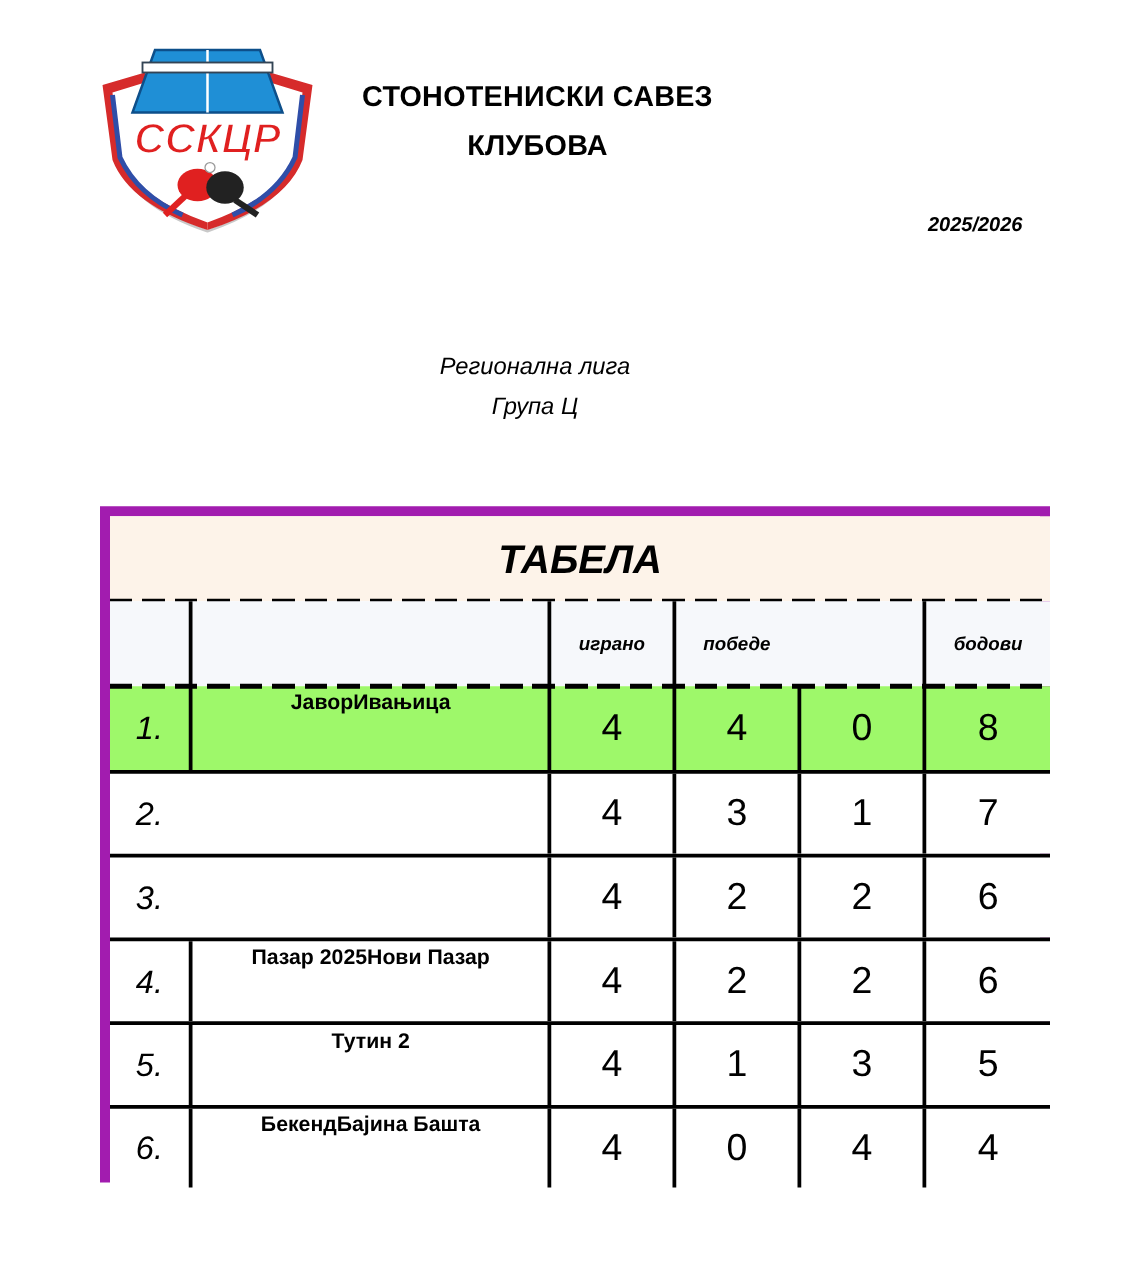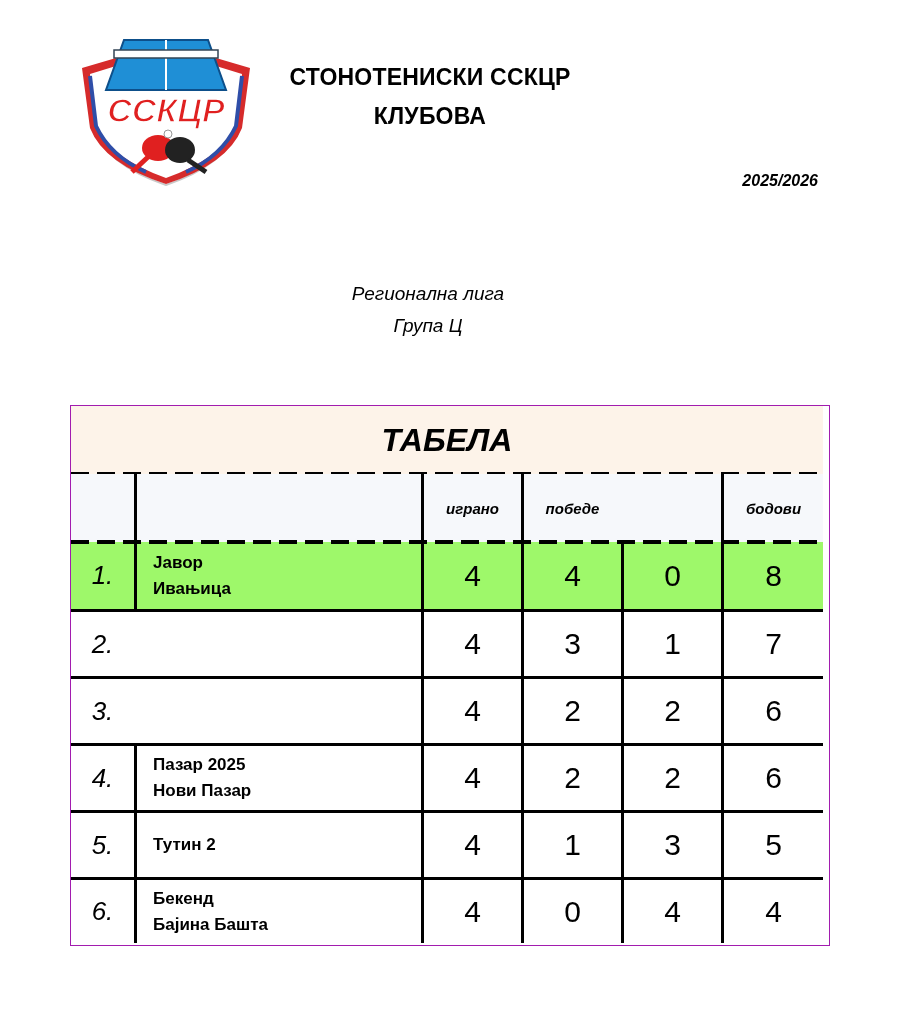--- a/index.html
+++ b/index.html
@@ -1,29 +1,29 @@
 <!DOCTYPE html>
 <html><head>
   <meta charset="utf-8">
   <style>
     html, body { margin: 0; padding: 0; background: #ffffff; }
     body { width: 904px; height: 1010px; position: relative; font-family: "Liberation Sans", sans-serif; color: #000; overflow: hidden; }
     .logo { position: absolute; left: 76px; top: 30px; width: 180px; height: 158px; }
     .org { position: absolute; left: 260px; top: 58px; width: 340px; text-align: center; font-family: "Liberation Sans", sans-serif; font-weight: bold; font-size: 23px; line-height: 39px; letter-spacing: 0.2px; }
     .season { position: absolute; left: 700px; top: 172px; width: 118px; text-align: right; font-weight: bold; font-style: italic; font-size: 16px; }
     .league { position: absolute; left: 300px; top: 278px; width: 256px; text-align: center; font-style: italic; font-size: 19px; line-height: 32px; }
-    .table-wrap { position: absolute; left: 70px; top: 405px; width: 760px; height: 541px; box-sizing: border-box; border: 1px solid #a21caf; }
+    .table-wrap { position: absolute; left: 80px; top: 405px; width: 760px; height: 541px; box-sizing: border-box; border: 8px solid #a21caf; }
     .title-row { position: absolute; left: 0; top: 0; width: 752px; height: 68px; background: #fdf3e9; display: flex; align-items: center; justify-content: center; font-weight: bold; font-style: italic; font-size: 32px; }
     .hdr-row { position: absolute; left: 0; top: 68px; width: 752px; height: 68px; background: #f6f8fb; text-align: right; }
     .dash { position: absolute; left: 0; width: 752px; height: 4px; background: repeating-linear-gradient(90deg, #000 0 18px, transparent 18px 26px); }
     .row { position: absolute; left: 0; width: 752px; height: 67px; border-top: 3px solid #000; box-sizing: border-box; background: #fff; }
     .row.first { border-top: none; background: #9ef86a; }
     .cell { position: absolute; top: 0; height: 100%; box-sizing: border-box; display: flex; align-items: center; }
     .c-rank { left: 0; width: 63px; justify-content: center; font-style: italic; font-size: 26px; }
-    .c-name { left: 63px; width: 287px; border-left: 3px solid #000; padding-left: 16px; font-weight: bold; font-size: 17px; line-height: 26px; flex-direction: column; align-items: flex-start; justify-content: center; }
+    .c-name { left: 63px; width: 287px; border-left: 3px solid #000; padding-left: 1px; font-weight: bold; font-size: 17px; line-height: 26px; flex-direction: row; align-items: flex-start; justify-content: center; }
     .c-num { justify-content: center; font-size: 30px; border-left: 3px solid #000; width: 100px; }
     .c1 { left: 350px; } .c2 { left: 450px; } .c3 { left: 550px; } .c4 { left: 650px; width: 102px; }
     .hdr-cell { position: absolute; top: 0; height: 68px; box-sizing: border-box; display: flex; align-items: center; justify-content: center; font-weight: bold; font-style: italic; font-size: 15px; border-left: 3px solid #000; }
   </style>
 </head>
 <body>
 
 <div class="logo">
   <svg width="180" height="158" viewBox="0 0 180 158">
     <path d="M10 40 L90 18 L170 40 L165 95 Q150 135 90 155 Q30 135 15 95 Z" fill="#fff" stroke="#c9c9c9" stroke-width="2"></path>
@@ -37,21 +37,21 @@
     <text x="90" y="92" text-anchor="middle" font-family="Liberation Sans, sans-serif" font-weight="bold" font-style="italic" font-size="34" fill="#e02020" stroke="#fff" stroke-width="1.5">ССКЦР</text>
     <ellipse cx="82" cy="118" rx="16" ry="13" fill="#e02020"></ellipse>
     <line x1="72" y1="127" x2="56" y2="142" stroke="#e02020" stroke-width="5"></line>
     <ellipse cx="104" cy="120" rx="15" ry="13" fill="#222"></ellipse>
     <line x1="112" y1="130" x2="130" y2="142" stroke="#222" stroke-width="5"></line>
     <circle cx="92" cy="104" r="4" fill="#fff" stroke="#999"></circle>
   </svg>
 </div>
 
 <div class="org">
-  <div>СТОНОТЕНИСКИ ССКЦР</div>
+  <div>СТОНОТЕНИСКИ САВЕЗ</div>
   <div>КЛУБОВА</div>
 </div>
 
 <div class="season">2025/2026</div>
 
 <div class="league">
   <div>Регионална лига</div>
   <div>Група Ц</div>
 </div>
 

